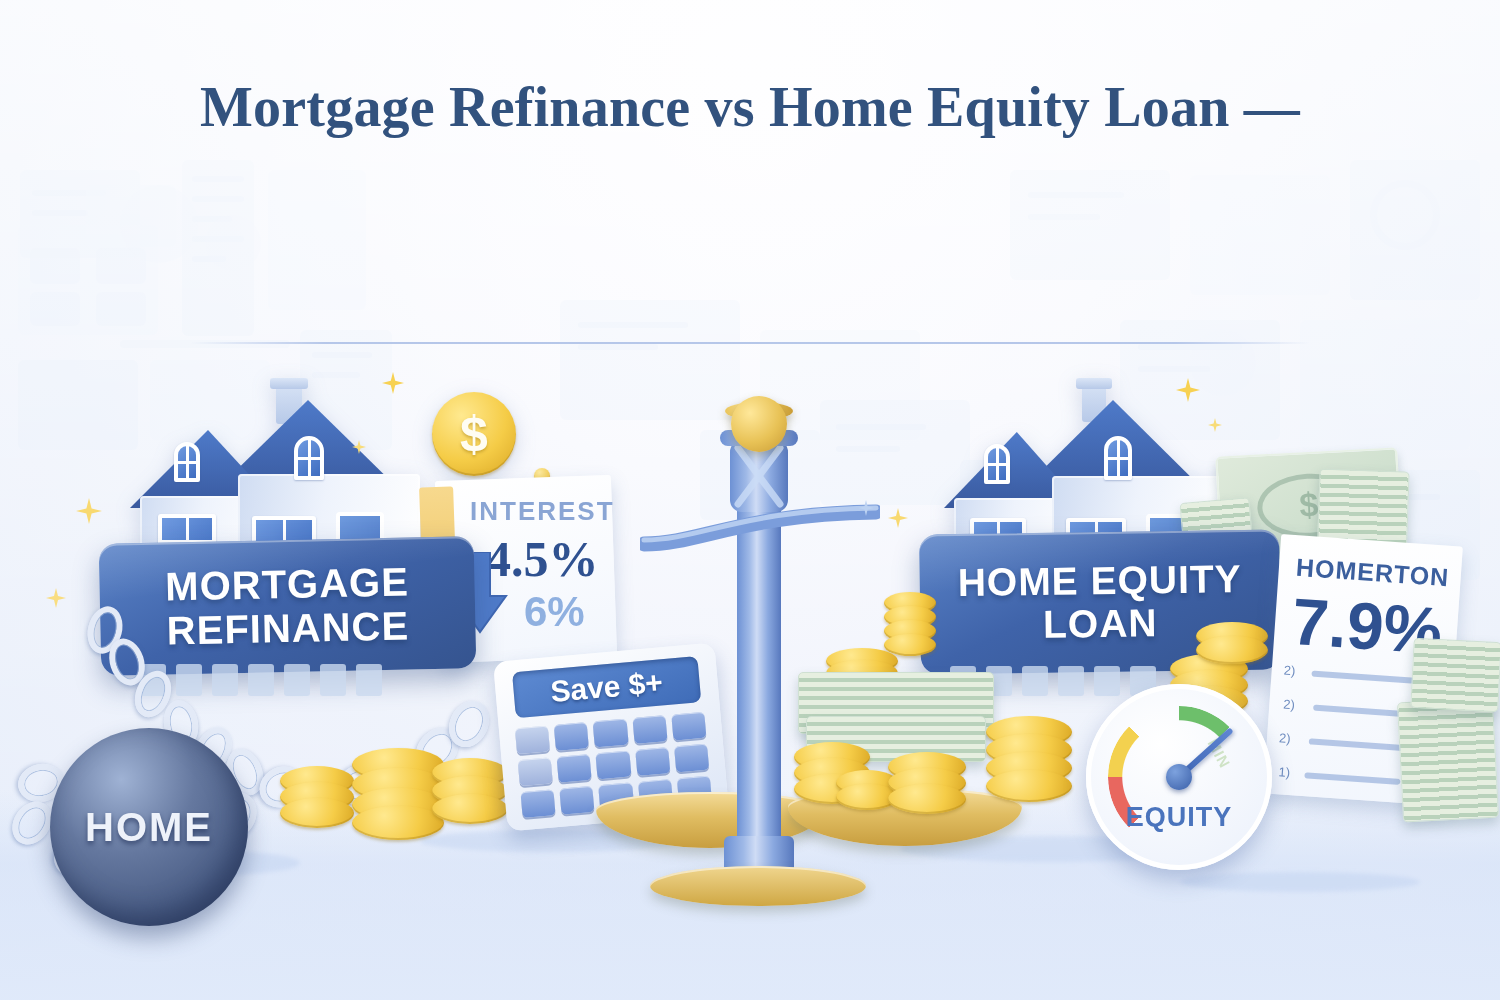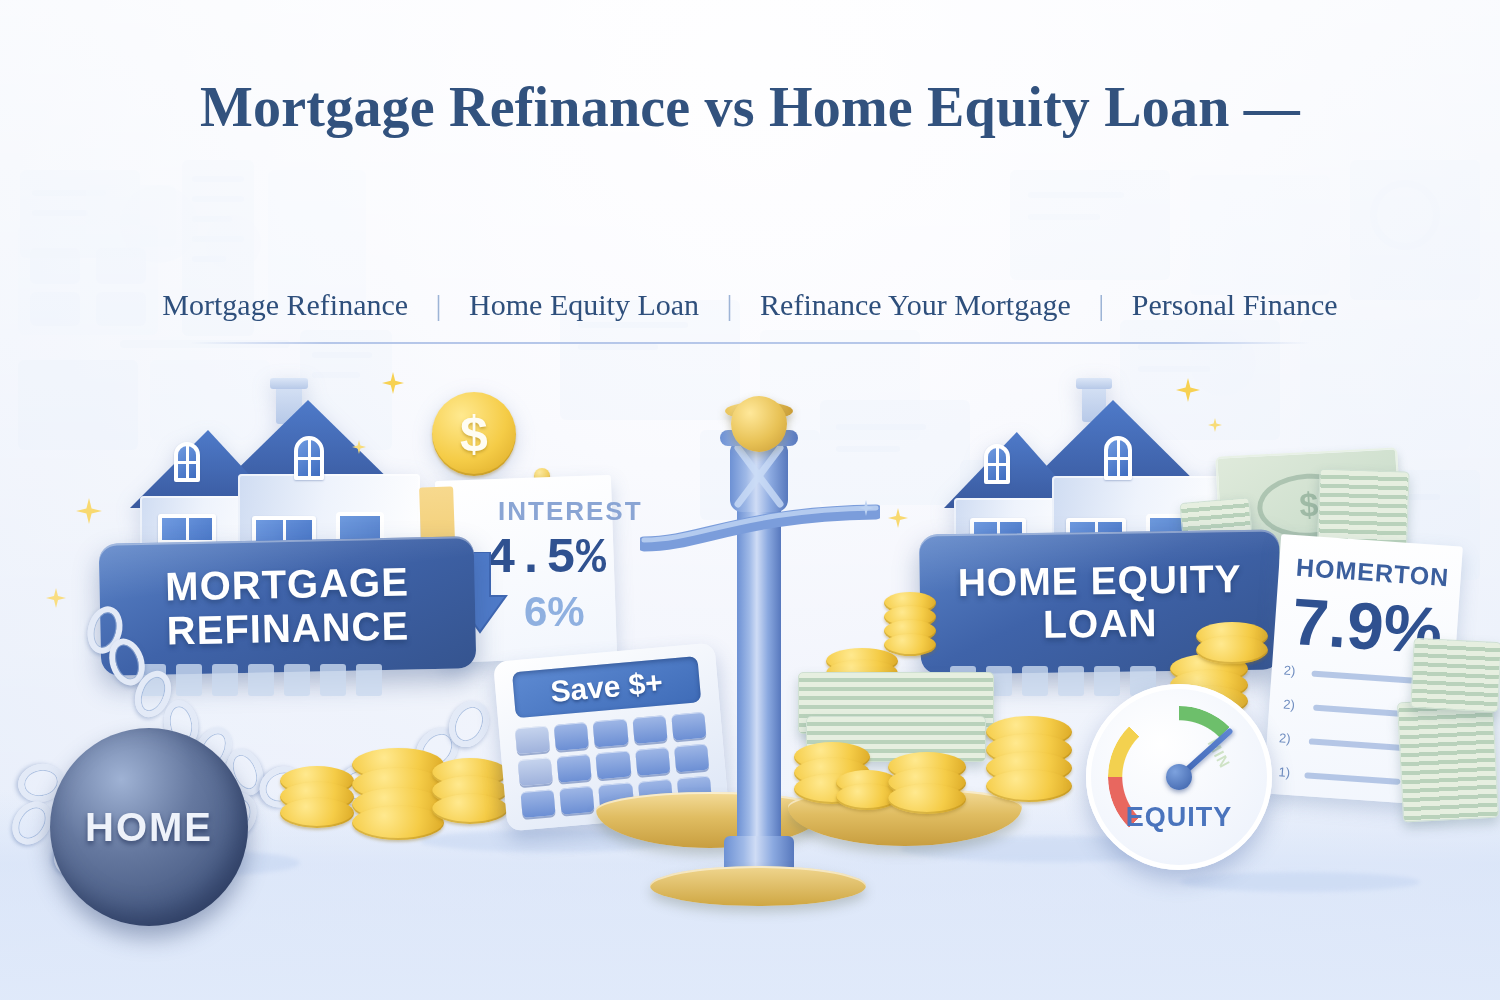--- a/index.html
+++ b/index.html
@@ -97,21 +97,21 @@
     font-family:"Liberation Sans",sans-serif;font-size:34px;font-weight:700;color:#8fae98;}
 
   
   .paper{position:absolute;background:linear-gradient(170deg,#ffffff,#f2f6fd);
     box-shadow:0 8px 18px rgba(80,110,165,.25);border-radius:3px;}
   .paper .pline{position:absolute;height:6px;border-radius:3px;background:#9fb6dd;opacity:.75;}
   .paper .ptick{position:absolute;font-family:"Liberation Sans",sans-serif;font-size:13px;color:#6f8dc0;}
 
   .interest-lbl{position:absolute;font-family:"Liberation Sans",sans-serif;font-weight:700;
     color:#8aa5d4;letter-spacing:2px;}
-  .rate-big{position:absolute;font-family:Liberation Mono, monospace;font-weight:700;color:#2f5190;}
+  .rate-big{position:absolute;font-family:Liberation Serif, serif;font-weight:700;color:#2f5190;}
   .rate-small{position:absolute;font-family:"Liberation Sans",sans-serif;font-weight:700;color:#8fb0e0;}
   .arrow-down{position:absolute;}
 
   
   .calc{position:absolute;border-radius:14px;background:linear-gradient(160deg,#ffffff,#dde6f6);
     box-shadow:0 10px 20px rgba(70,100,160,.3);transform:rotate(-5deg);}
   .calc .screen{position:absolute;left:8%;top:7%;width:84%;height:27%;border-radius:8px;
     background:linear-gradient(160deg,#5d8ad2,#3f6cb8);display:flex;align-items:center;justify-content:center;
     color:#fff;font-family:"Liberation Sans",sans-serif;font-weight:700;font-size:30px;
     text-shadow:0 2px 3px rgba(20,45,95,.5);box-shadow:inset 0 2px 5px rgba(20,45,95,.45);}
@@ -225,29 +225,20 @@
     <div class="bgcirc" style="left:1190px;top:330px;width:66px;height:66px;opacity:.3;"></div>
     <div class="bgcard" style="left:960px;top:460px;width:130px;height:92px;"></div>
     <div class="bgcard lite" style="left:1080px;top:470px;width:120px;height:86px;"></div>
   </div>
   <div class="veil"></div>
 
   <div class="header">
     <div class="title-l1">Mortgage Refinance vs Home Equity Loan —</div>
   </div>
 
-  <div class="cats">
-    <span class="catitem">Mortgage Refinance</span>
-    <span class="sep">|</span>
-    <span class="catitem">Home Equity Loan</span>
-    <span class="sep">|</span>
-    <span class="catitem">Refinance Your Mortgage</span>
-    <span class="sep">|</span>
-    <span class="catitem">Personal Finance</span>
-  </div>
   <div class="divider"></div>
 
   <div class="ground">
     <div class="ground-blob" style="left:90px;top:60px;width:210px;height:26px;"></div>
     <div class="ground-blob" style="left:420px;top:40px;width:260px;height:22px;"></div>
     <div class="ground-blob" style="left:900px;top:46px;width:300px;height:26px;"></div>
     <div class="ground-blob" style="left:1180px;top:82px;width:240px;height:20px;"></div>
   </div>
 
   <div class="house shadowy" style="left:118px;top:378px;width:330px;height:215px;">
@@ -282,21 +273,21 @@
     </div>
 
   <div class="coin shadowy" style="left:432px;top:392px;width:84px;height:84px;display:flex;align-items:center;justify-content:center;">
     <span style="font-family:'Liberation Sans',sans-serif;font-weight:700;font-size:50px;color:#fffdf2;text-shadow:0 2px 3px rgba(170,130,20,.5);">$</span>
   </div>
   <div class="coin" style="left:534px;top:468px;width:16px;height:16px;opacity:.85;"></div>
 
   <div class="paper" style="left:438px;top:478px;width:176px;height:182px;transform:rotate(-2deg);">
     <div style="position:absolute;left:-16px;top:6px;width:34px;height:120px;background:linear-gradient(180deg,#f7d98e,#eec664);border-radius:3px;"></div>
   </div>
-  <div class="interest-lbl" style="left:498px;top:496px;font-size:26px;">INTEREST</div>
+  <div class="interest-lbl" style="left:470px;top:496px;font-size:26px;">INTEREST</div>
   <div class="rate-big" style="left:486px;top:530px;font-size:50px;">4.5%</div>
   <div class="rate-small" style="left:524px;top:588px;font-size:42px;">6%</div>
   <svg class="arrow-down" style="left:452px;top:552px;width:56px;height:82px;" viewBox="0 0 56 82">
     <path d="M18 0 h20 v44 h16 L28 80 L2 44 h16 z" fill="#4f7bc9" stroke="#3f67b2" stroke-width="2"></path>
   </svg>
 
   <div class="banner" style="left:100px;top:540px;width:375px;height:132px;flex-direction:column;transform:rotate(-1.2deg);">
     <div class="gloss"></div>
     <div style="font-size:40px;">MORTGAGE</div>
     <div style="font-size:40px;margin-top:4px;">REFINANCE</div>

